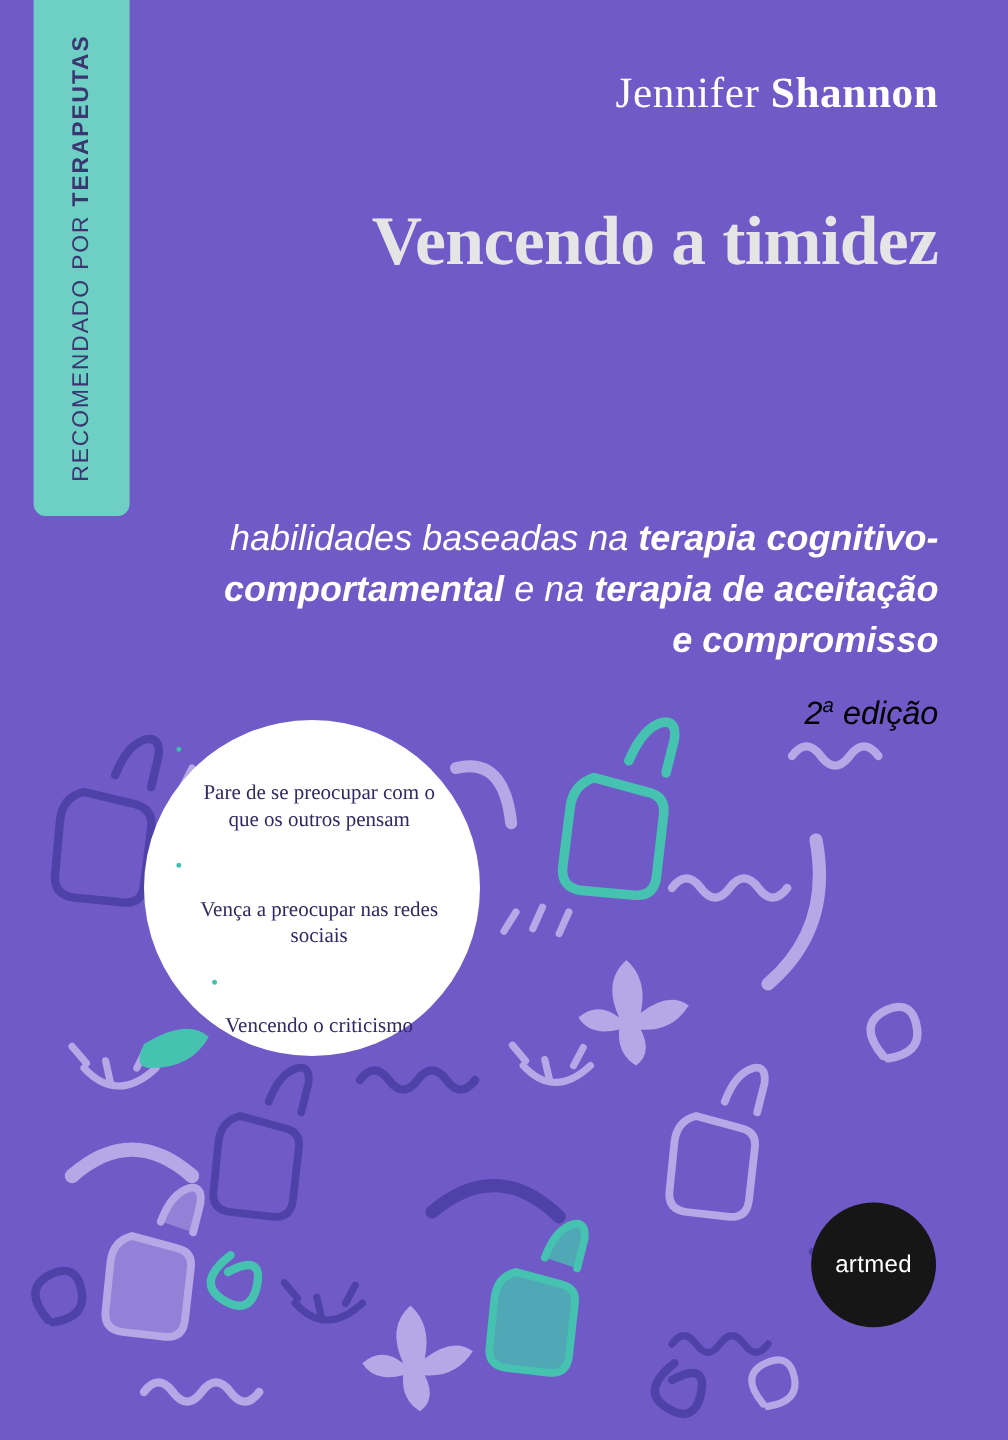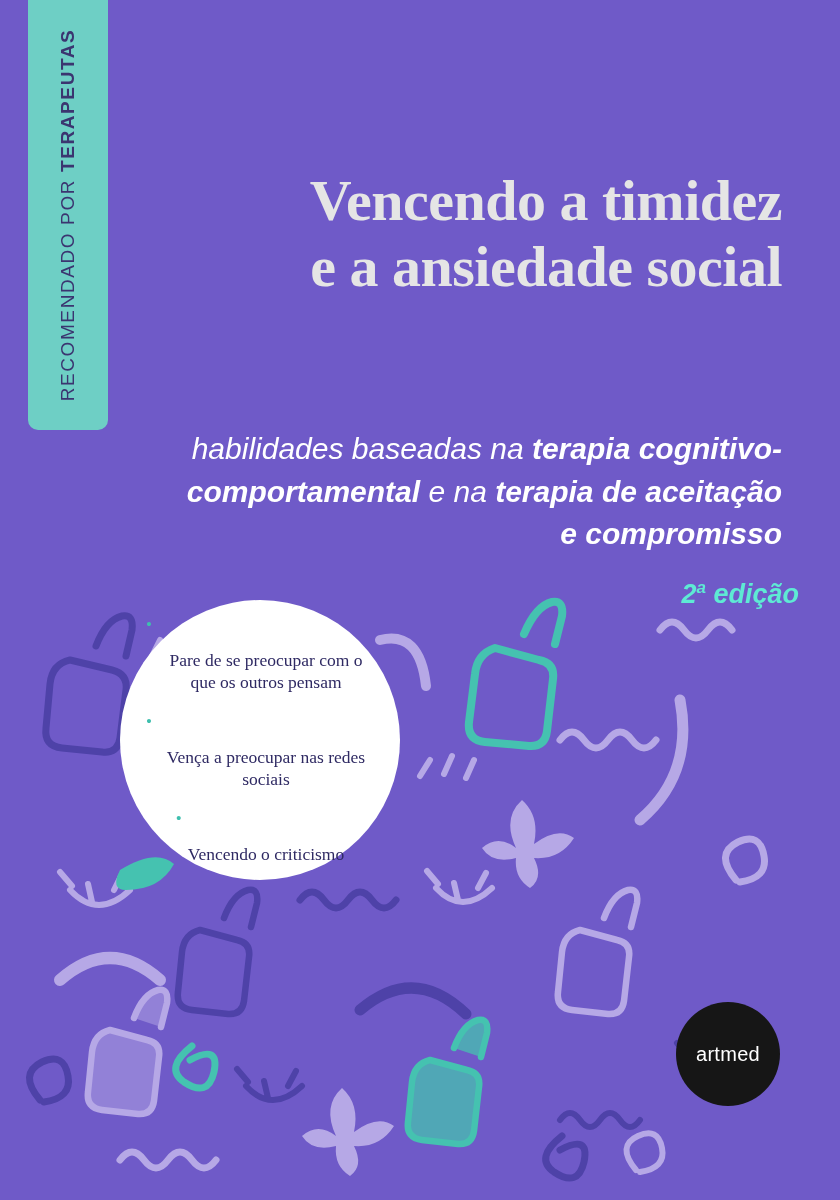--- a/index.html
+++ b/index.html
@@ -98,25 +98,25 @@
     font-style: italic;
   }
   .subtitle b {
     font-weight: 700;
     font-style: italic;
   }
 
   
   .edition {
     position: absolute;
-    right: 41px;
+    right: 58px;
     top: 578px;
     font-size: 27px;
-    font-weight: 700;
-    color: #5eead4;
+    font-weight: 400;
+    color: #000000;
     font-style: italic;
   }
   .edition sup {
     font-size: 17px;
     vertical-align: super;
   }
 
   
   .circle {
     position: absolute;
@@ -220,24 +220,27 @@
       <path d="M160 640 l-8 16 M182 634 l-8 18" stroke="#b6a8e6" stroke-width="6"></path>
     </g>
   </svg>
 
   <div class="band">
     <div class="band-text">
       <span>RECOMENDADO POR </span><b>TERAPEUTAS</b>
     </div>
   </div>
 
+  <div class="author">
+    <span>Jennifer</span>
+    <span class="last">Shannon</span>
+  </div>
 
   <div class="title">
     <div>Vencendo a timidez</div>
-    <div>e a ansiedade social</div>
   </div>
 
   <div class="subtitle">
     <span>habilidades baseadas na </span><b>terapia</b>
     <b>cognitivo-comportamental</b><span> e na </span>
     <b>terapia de aceitação e compromisso</b>
   </div>
 
   <div class="edition">
     <span>2</span><sup>a</sup><span> edição</span>

